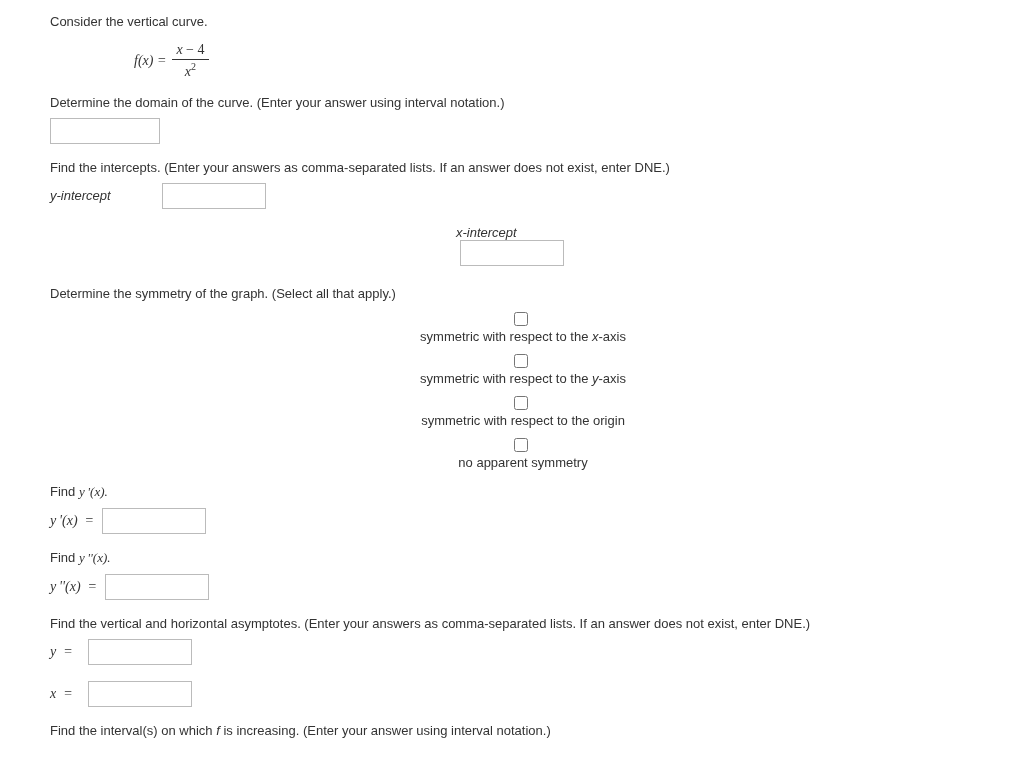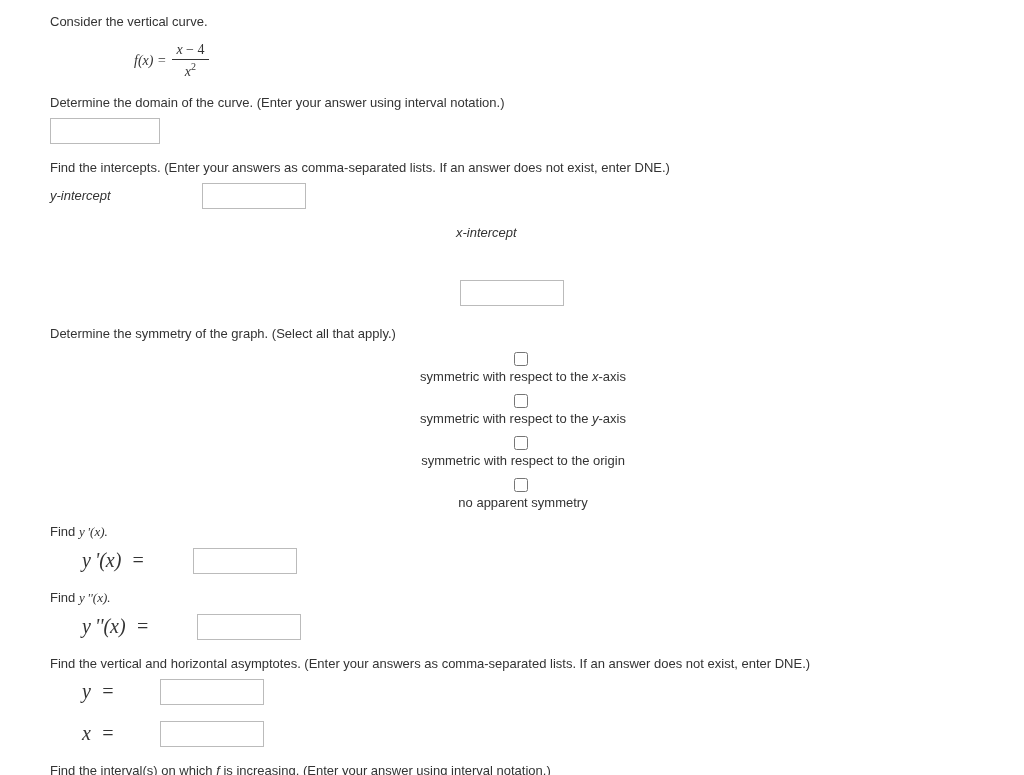--- a/index.html
+++ b/index.html
@@ -52,35 +52,33 @@
     vertical-align: super;
     font-style: normal;
   }
   .sub-prompt {
     margin: 14px 0 8px 0;
   }
   .answer-row {
     margin: 6px 0 16px 0;
     display: flex;
     align-items: center;
-    gap: 40px;
   }
   .answer-label {
     display: inline-block;
     width: 112px;
     font-style: italic;
     font-family: Verdana, Geneva, sans-serif;
   }
   .answer-label-math {
     display: inline-block;
     font-style: italic;
     font-family: Georgia, 'Times New Roman', serif;
-    font-size: 20px;
+    font-size: 14px;
     margin-right: 8px;
-    margin-left: 32px;
   }
   input.answer-box {
     border: 1px solid #bbb;
     height: 24px;
     width: 100px;
     padding: 0 4px;
     font-size: 13px;
     background:#fff;
   }
   input.answer-box.narrow {

